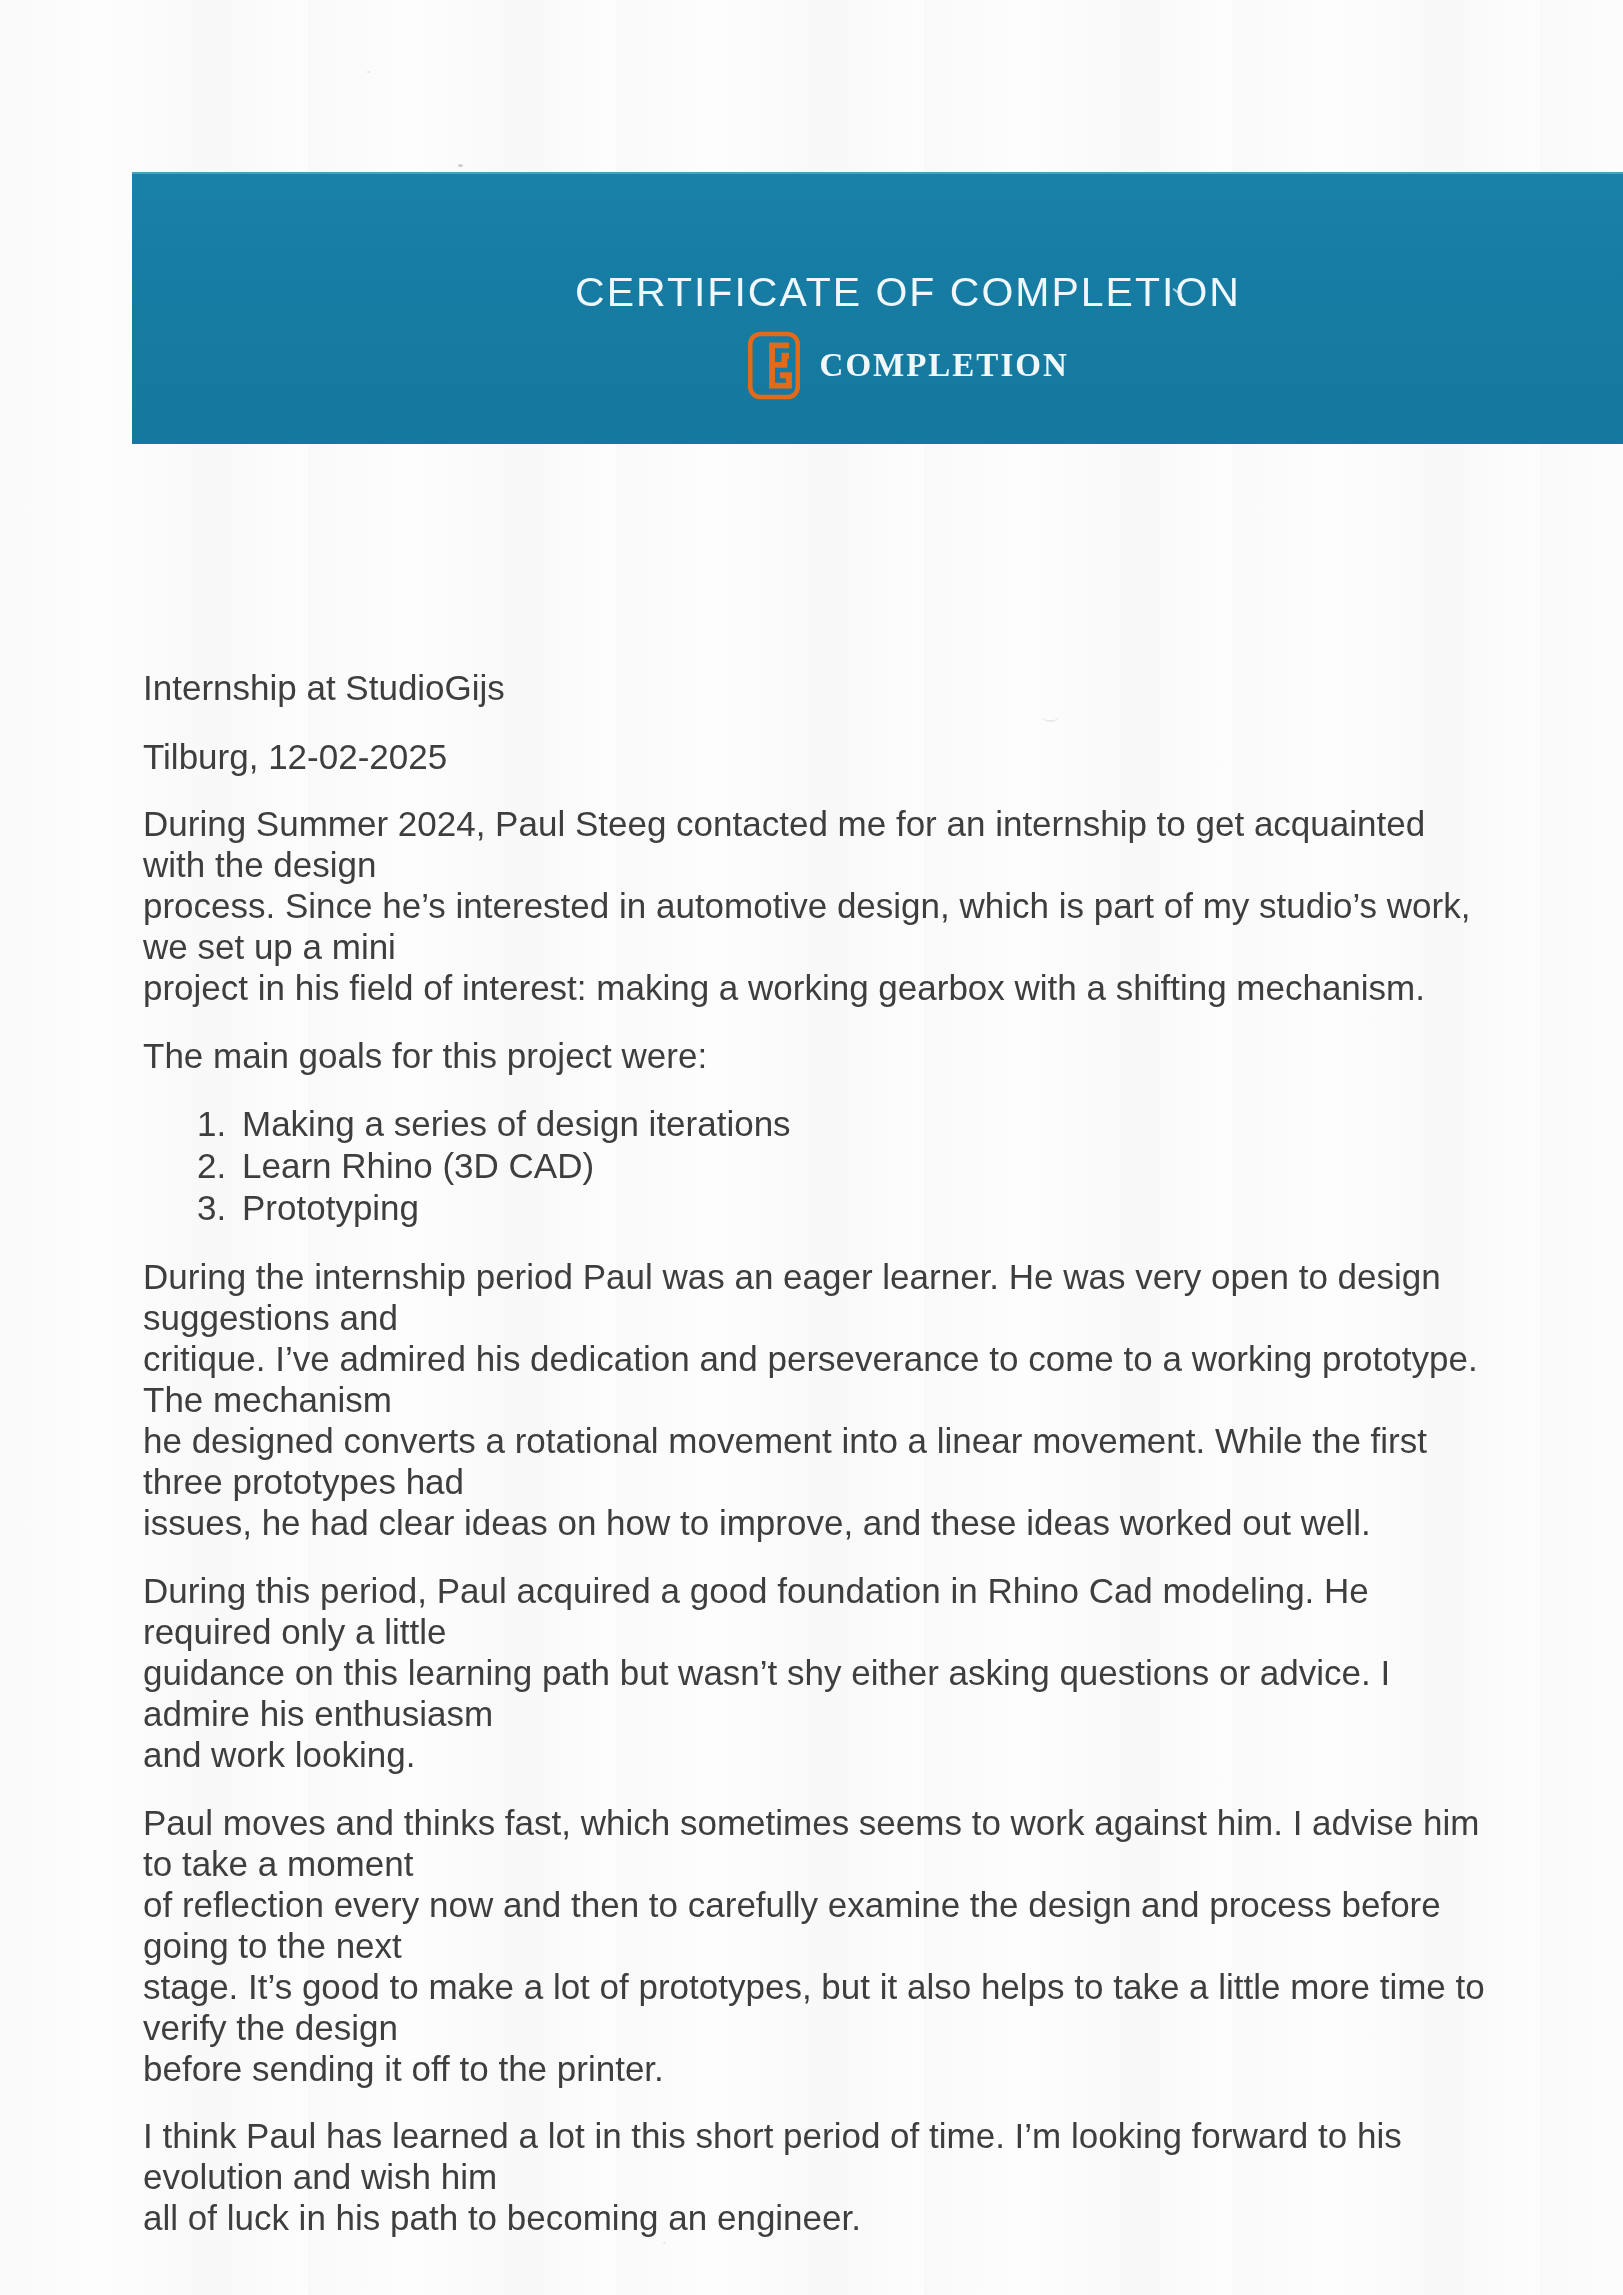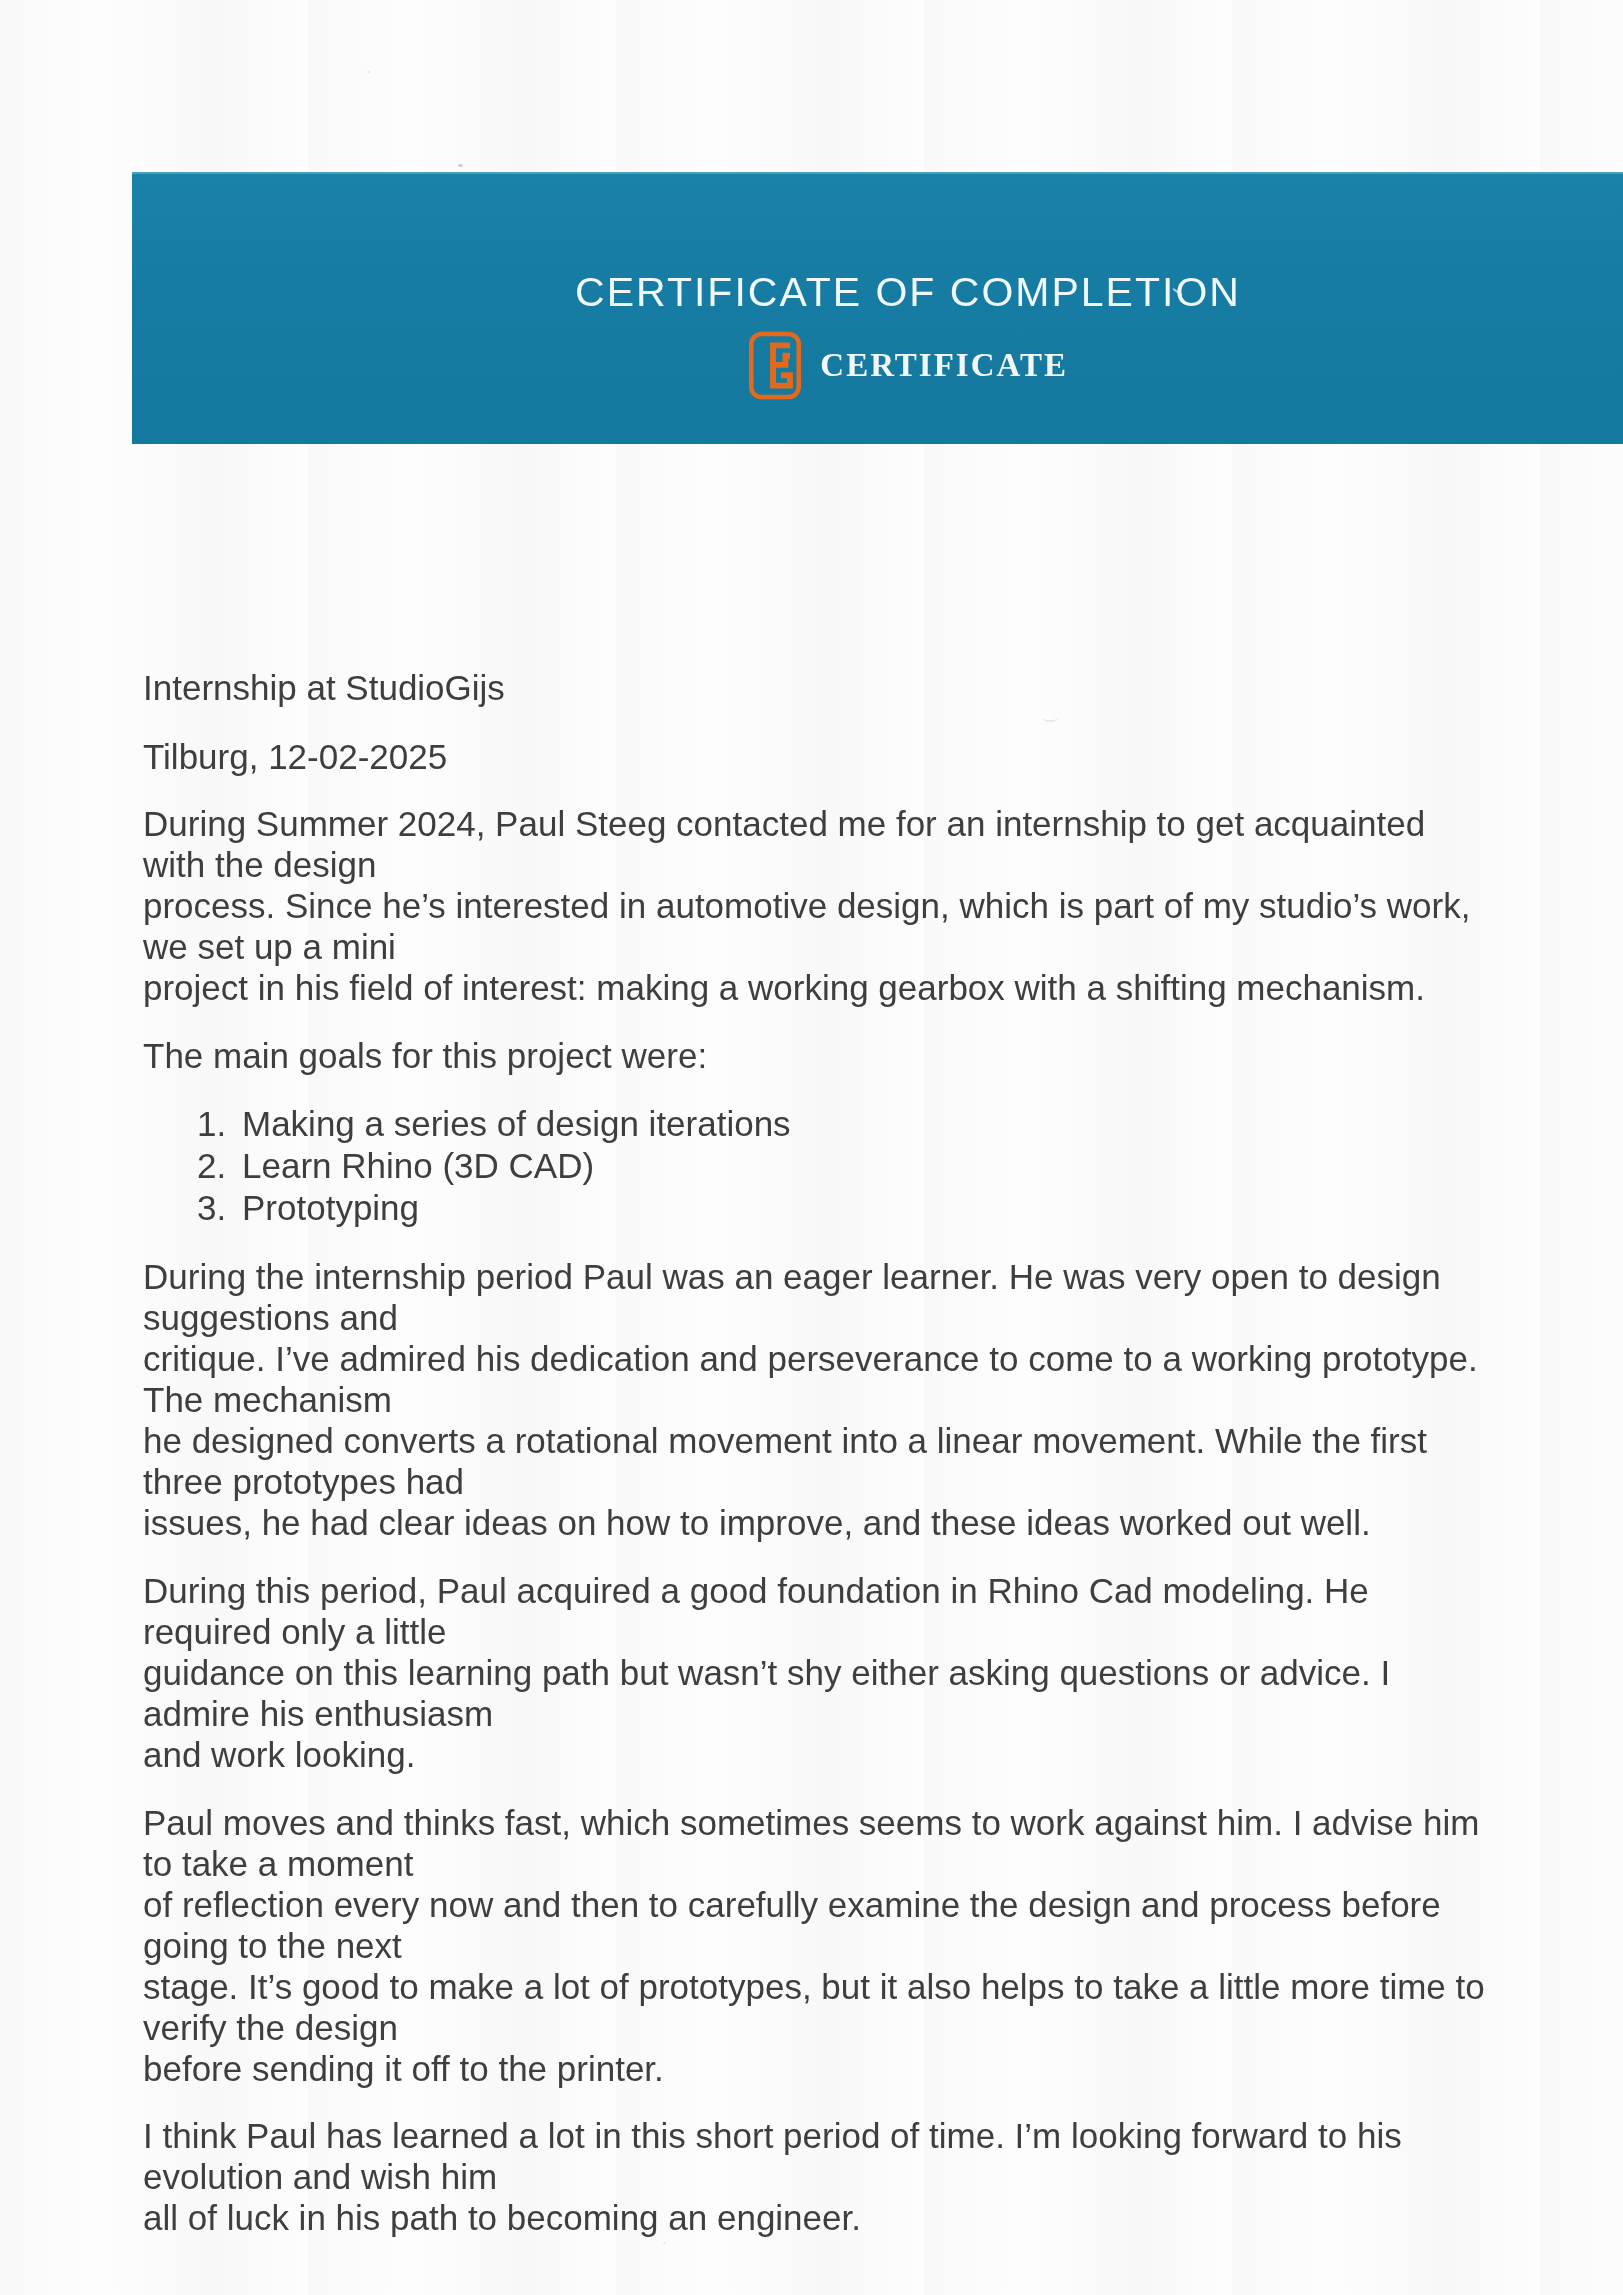--- a/index.html
+++ b/index.html
@@ -134,21 +134,21 @@
 
 <div class="banner">
   <div class="banner-title">CERTIFICATE OF COMPLETION</div>
   <div class="title-tick"></div>
   <div class="logo-row">
     <svg class="logo-icon" width="54" height="69" viewBox="0 0 82 106" fill="none" xmlns="http://www.w3.org/2000/svg">
       <rect x="4.5" y="4.5" width="73" height="97" rx="16" stroke="#E26A1C" stroke-width="7"></rect>
       <path d="M64 22 L38 22 L38 84 L64 84 L64 68 L50 68" stroke="#E26A1C" stroke-width="9" stroke-linecap="butt" stroke-linejoin="miter"></path>
       <path d="M38 52 L57 52 L57 38 L64 38" stroke="#E26A1C" stroke-width="9" stroke-linecap="butt" stroke-linejoin="miter"></path>
     </svg>
-    <span class="logo-wordmark">CERTIFICATE</span>
+    <span class="logo-wordmark">COMPLETION</span>
   </div>
 </div>
 
 <div class="letter">
   <p class="para subject">Internship at StudioGijs</p>
 
   <p class="para dateline">Tilburg, 12-02-2025</p>
 
   <p class="para p1">During Summer 2024, Paul Steeg contacted me for an internship to get acquainted with the design
 process. Since he’s interested in automotive design, which is part of my studio’s work, we set up a mini

